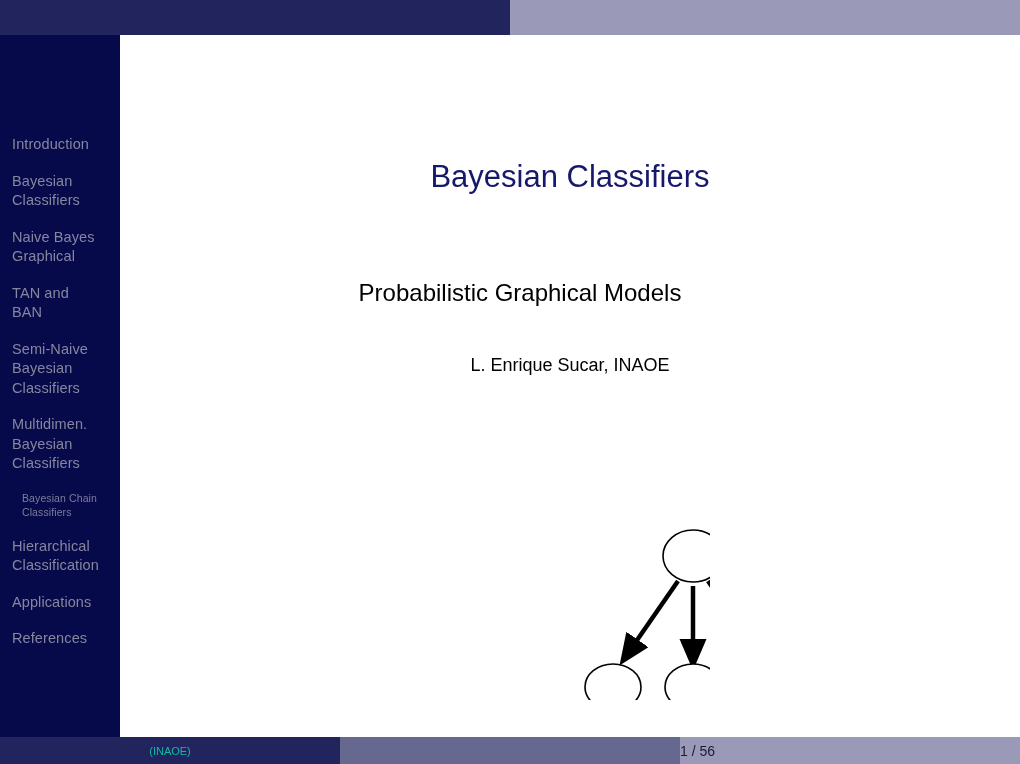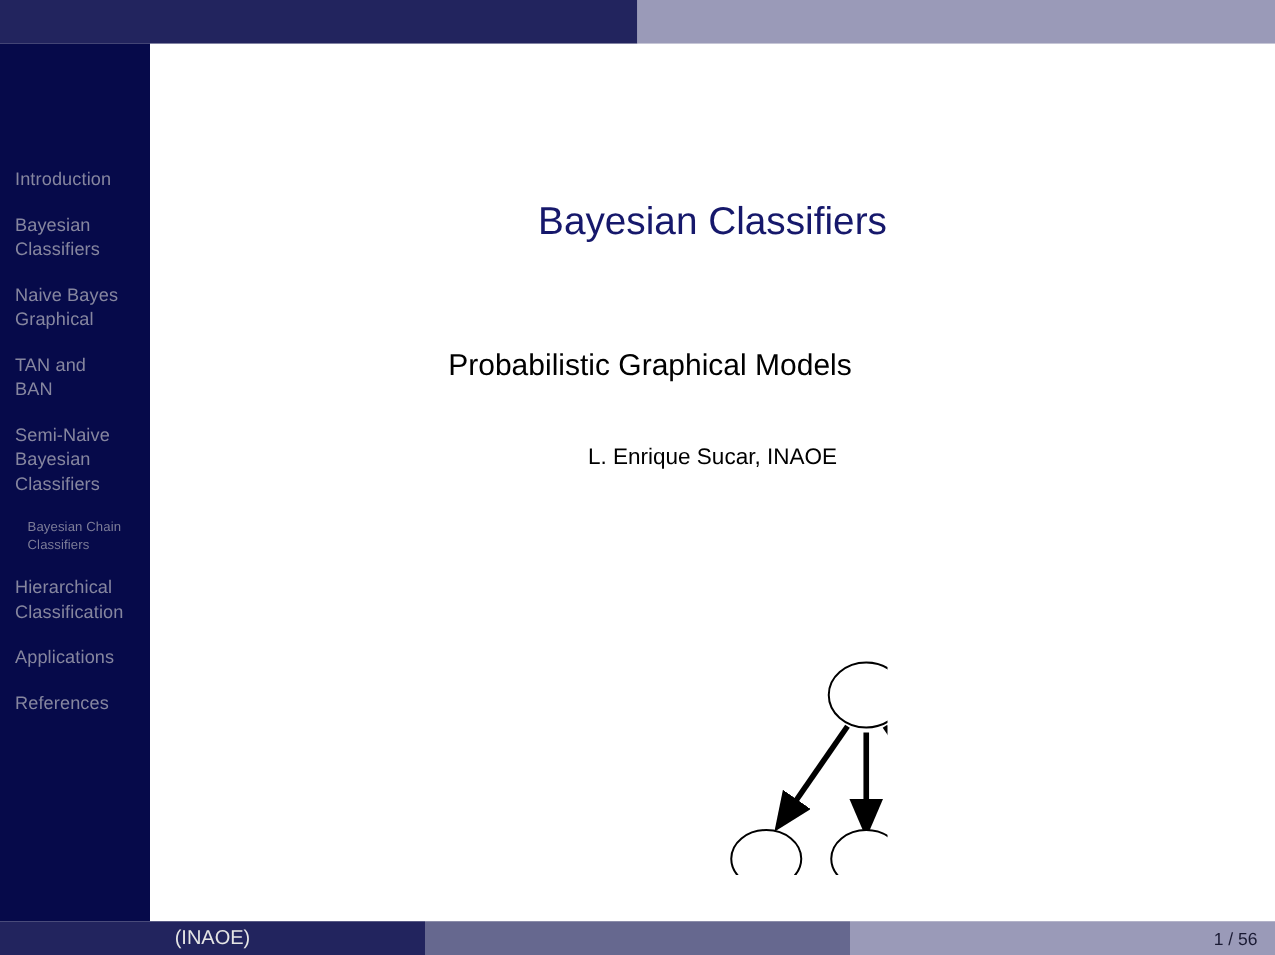--- a/index.html
+++ b/index.html
@@ -148,27 +148,26 @@
   }
   .footer-seg-2 {
     left: 340px;
     width: 340px;
     background: #66688f;
   }
   .footer-seg-3 {
     left: 680px;
     width: 340px;
     background: #9a9ab8;
-    justify-content: flex-end;
     padding-right: 14px;
     box-sizing: border-box;
   }
   .footer-text {
-    color: #e5e5e5;
-    font-size: 16px;
+    color: #14b8a6;
+    font-size: 11px;
   }
   .footer-page {
     color: #1a1a33;
     font-size: 14px;
   }
 </style>
 </head>
 <body>
 
 <div class="header-bar">
@@ -185,20 +184,23 @@
       <span>Bayesian Classifiers</span>
     </div>
     <div class="toc-item">
       <span>Naive Bayes Graphical</span>
     </div>
     <div class="toc-item">
       <span>TAN and BAN</span>
     </div>
     <div class="toc-item">
       <span>Semi-Naive Bayesian Classifiers</span>
+    </div>
+    <div class="toc-item">
+      <span>Multidimen. Bayesian Classifiers</span>
     </div>
     <div class="toc-item sub">
       <span>Bayesian Chain Classifiers</span>
     </div>
     <div class="toc-item">
       <span>Hierarchical Classification</span>
     </div>
     <div class="toc-item">
       <span>Applications</span>
     </div>

